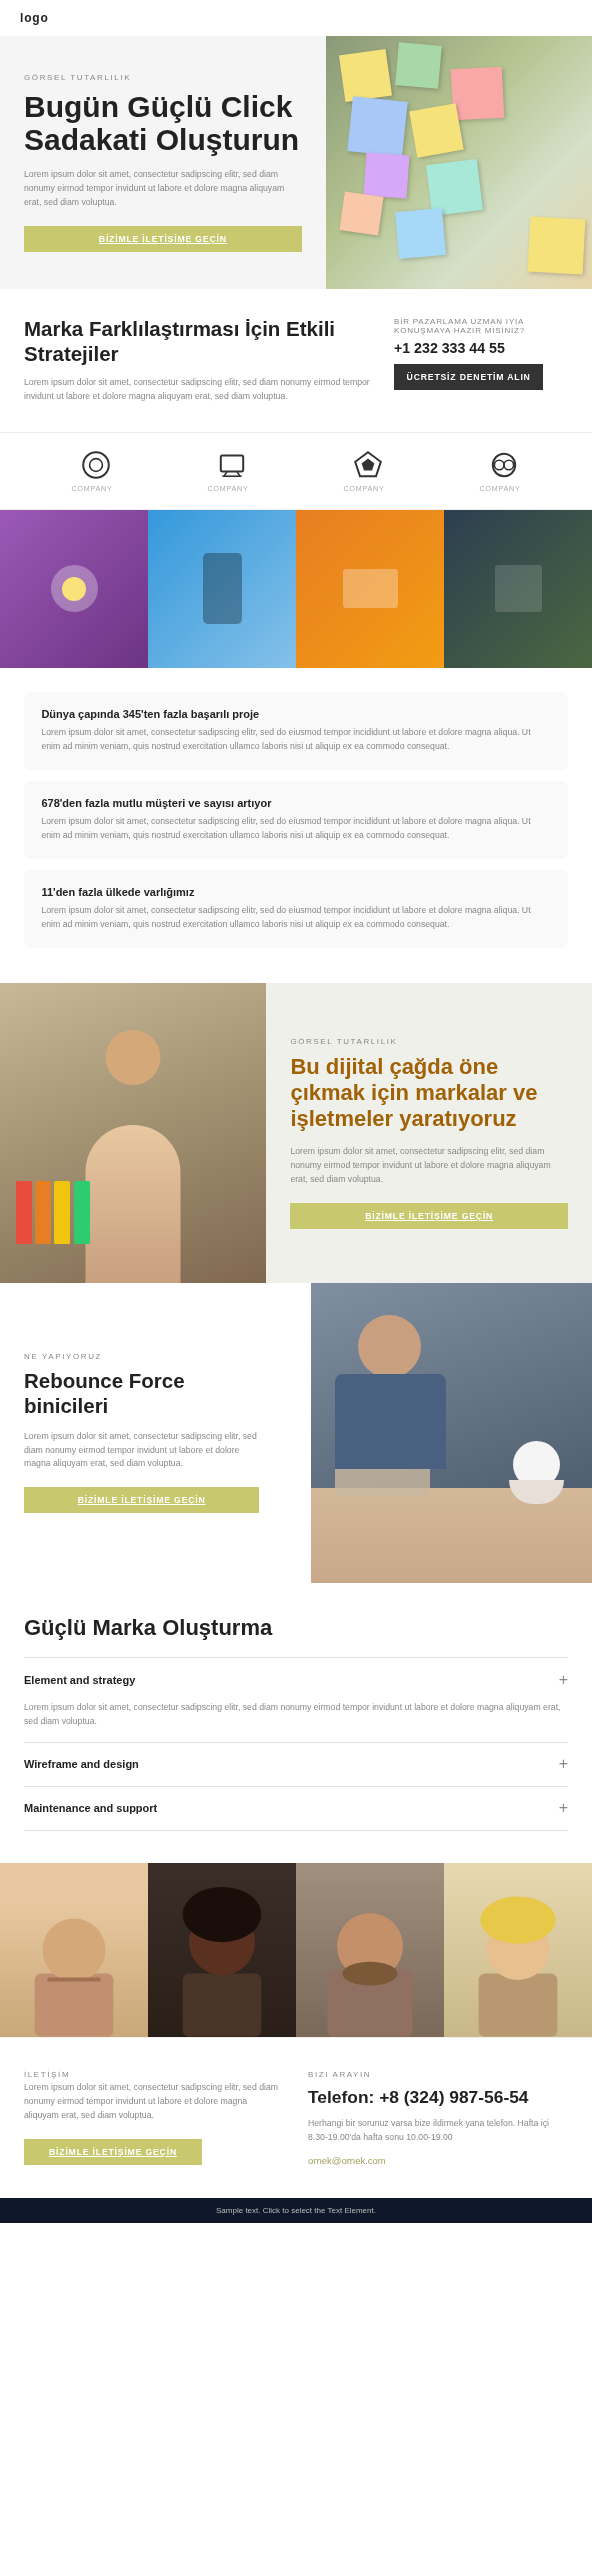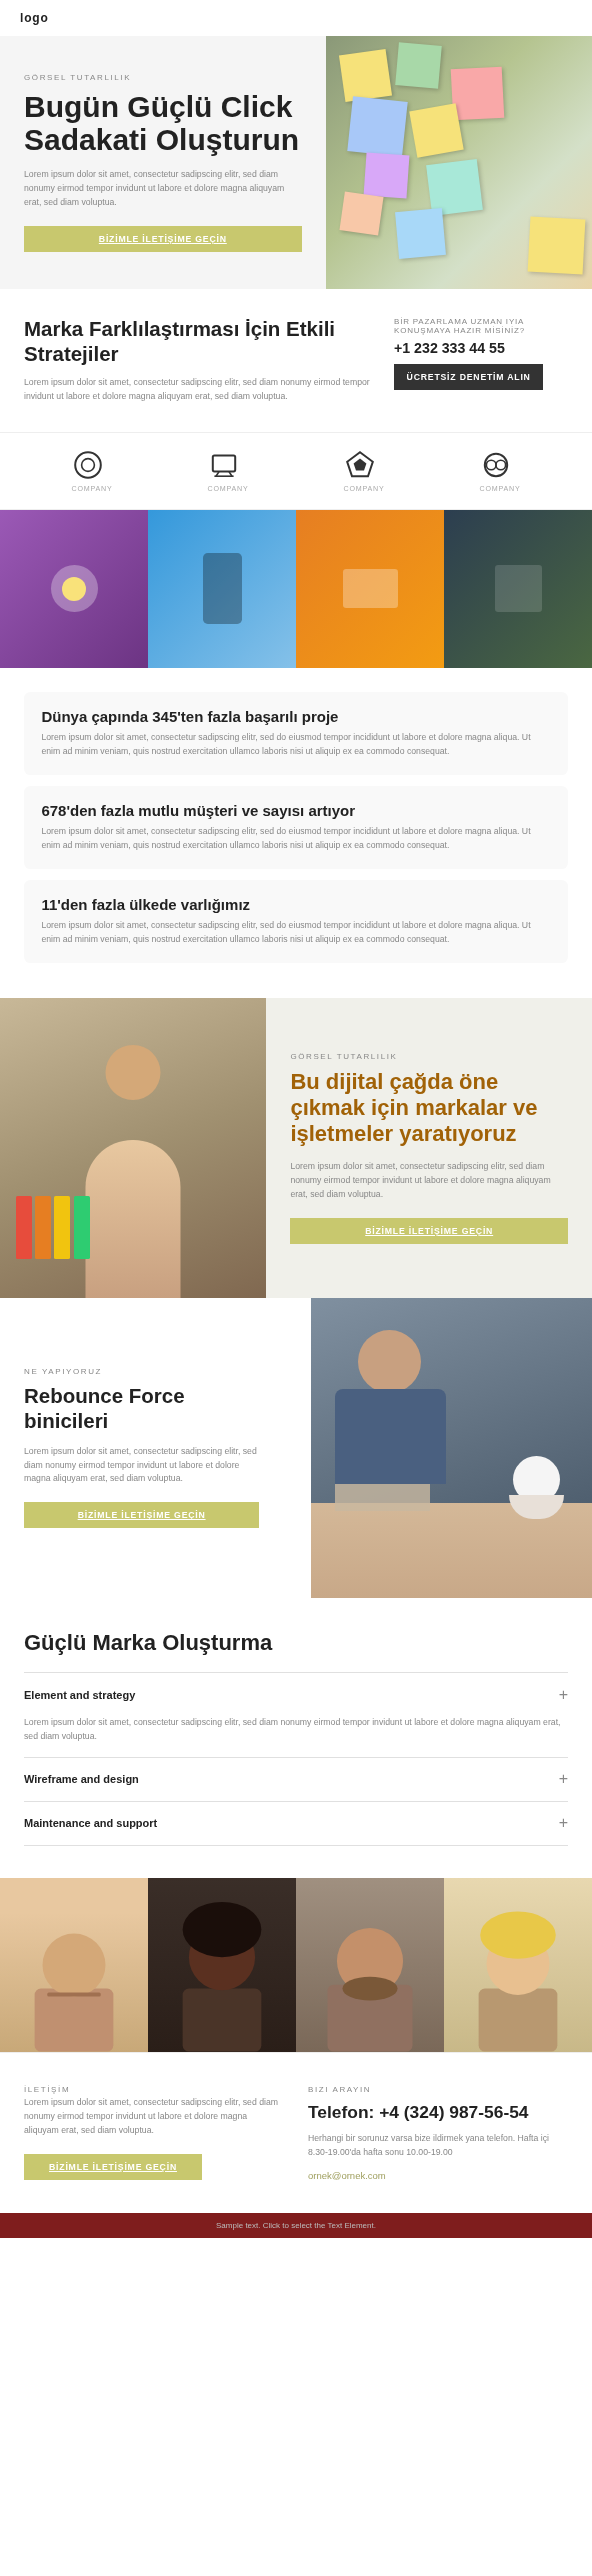--- a/index.html
+++ b/index.html
@@ -24,36 +24,36 @@
     .brand-left { flex: 1; }
     .brand-title { font-size: 20.5px; font-weight: 900; color: #222; line-height: 1.2; margin-bottom: 9.5px; }
     .brand-text { font-size: 8.7px; color: #888; line-height: 1.6; }
     .brand-right { width: 174px; text-align: left; }
     .brand-right-label { font-size: 8px; color: #888; text-transform: uppercase; letter-spacing: 0.8px; margin-bottom: 4.7px; }
     .brand-phone { font-size: 14.2px; font-weight: bold; color: #222; margin-bottom: 8px; }
     .btn-dark { background: #333; color: #fff; border: none; padding: 8px 12.6px; font-size: 8.7px; font-weight: bold; cursor: pointer; letter-spacing: 0.8px; text-transform: uppercase; }
 
     
     .logos { display: flex; justify-content: space-around; align-items: center; padding: 16px 24px; border-top: 0.8px solid #eee; border-bottom: 0.8px solid #eee; }
-    .logo-item { display: flex; flex-direction: column; align-items: flex-start; gap: 3.2px; }
+    .logo-item { display: flex; flex-direction: column; align-items: flex-end; gap: 3.2px; }
     .logo-icon { width: 32px; height: 32px; display: flex; align-items: center; justify-content: center; }
     .logo-label { font-size: 7.1px; color: #aaa; text-transform: uppercase; letter-spacing: 0.8px; }
 
     
     .gallery { display: grid; grid-template-columns: repeat(4, 1fr); height: 158px; gap: 0; }
     .gal-item { overflow: hidden; }
     .gal1 { background: linear-gradient(135deg, #9b59b6 0%, #6c3483 100%); }
     .gal2 { background: linear-gradient(135deg, #3498db 0%, #85c1e9 100%); }
     .gal3 { background: linear-gradient(135deg, #e67e22 0%, #f39c12 100%); }
     .gal4 { background: linear-gradient(135deg, #2c3e50 0%, #4a6741 100%); }
 
     
     .stats { padding: 24px 24px; }
     .stat-item { background: #f9f9f9; border-radius: 6.3px; padding: 16px 17.4px; margin-bottom: 11px; }
-    .stat-title { font-size: 15px; font-weight: bold; color: #222; margin-bottom: 6.3px; }
+    .stat-title { font-size: 11px; font-weight: bold; color: #222; margin-bottom: 6.3px; }
     .stat-text { font-size: 8.7px; color: #888; line-height: 1.6; }
 
     
     .digital-section { display: flex; min-height: 284px; }
     .digital-left { width: 45%; overflow: hidden; }
     .digital-right { width: 55%; background: #f0f0ea; padding: 32px 24px; display: flex; flex-direction: column; justify-content: center; }
     .digital-label { font-size: 8px; color: #888; text-transform: uppercase; letter-spacing: 1.6px; margin-bottom: 8px; }
     .digital-title { font-size: 22px; font-weight: 900; color: #a16207; line-height: 1.2; margin-bottom: 12.6px; }
     .digital-text { font-size: 8.7px; color: #888; line-height: 1.6; margin-bottom: 16px; }
 
@@ -90,21 +90,21 @@
     .contact-label { font-size: 8px; color: #888; text-transform: uppercase; letter-spacing: 1.6px; margin-bottom: 2px; }
     .contact-title { font-size: 20.5px; font-weight: 900; color: #222; line-height: 1.2; margin-bottom: 11px; }
     .contact-text { font-size: 8.7px; color: #888; line-height: 1.6; margin-bottom: 16px; }
     .contact-right { flex: 1; }
     .contact-right-label { font-size: 8px; color: #888; text-transform: uppercase; letter-spacing: 1.6px; margin-bottom: 8px; }
     .contact-phone { font-size: 17.4px; font-weight: 900; color: #222; margin-bottom: 9.5px; }
     .contact-desc { font-size: 8.7px; color: #888; line-height: 1.6; margin-bottom: 9.5px; }
     .contact-email { font-size: 9.5px; color: #a0a060; }
 
     
-    .footer { background: #7f1d1d; padding: 8px 24px; text-align: center; }
+    .footer { background: #0f172a; padding: 8px 24px; text-align: center; }
     .footer-text { font-size: 8px; color: #bbb; }
 
     
     svg { display: block; }
   </style>
 </head>
 <body>
 
 <nav class="nav">
   <span class="nav-logo">logo</span>
@@ -339,21 +339,21 @@
 </div>
 
 <section class="contact-section">
   <div class="contact-left">
     <p class="contact-label">İLETİŞİM</p>
     <p class="contact-text">Lorem ipsum dolor sit amet, consectetur sadipscing elitr, sed diam nonumy eirmod tempor invidunt ut labore et dolore magna aliquyam erat, sed diam voluptua.</p>
     <button class="btn-yellow">BİZİMLE İLETİŞİME GEÇİN</button>
   </div>
   <div class="contact-right">
     <p class="contact-right-label">BIZI ARAYIN</p>
-    <p class="contact-phone">Telefon: +4 (324) 987-56-54</p>
+    <p class="contact-phone">Telefon: +8 (324) 987-56-54</p>
     <p class="contact-desc">Herhangi bir sorunuz varsa bize ildirmek yana telefon. Hafta içi 8.30-19.00'da hafta sonu 10.00-19.00</p>
     <p class="contact-email">ornek@ornek.com</p>
   </div>
 </section>
 
 <footer class="footer">
   <p class="footer-text">Sample text. Click to select the Text Element.</p>
 </footer>
 
 

